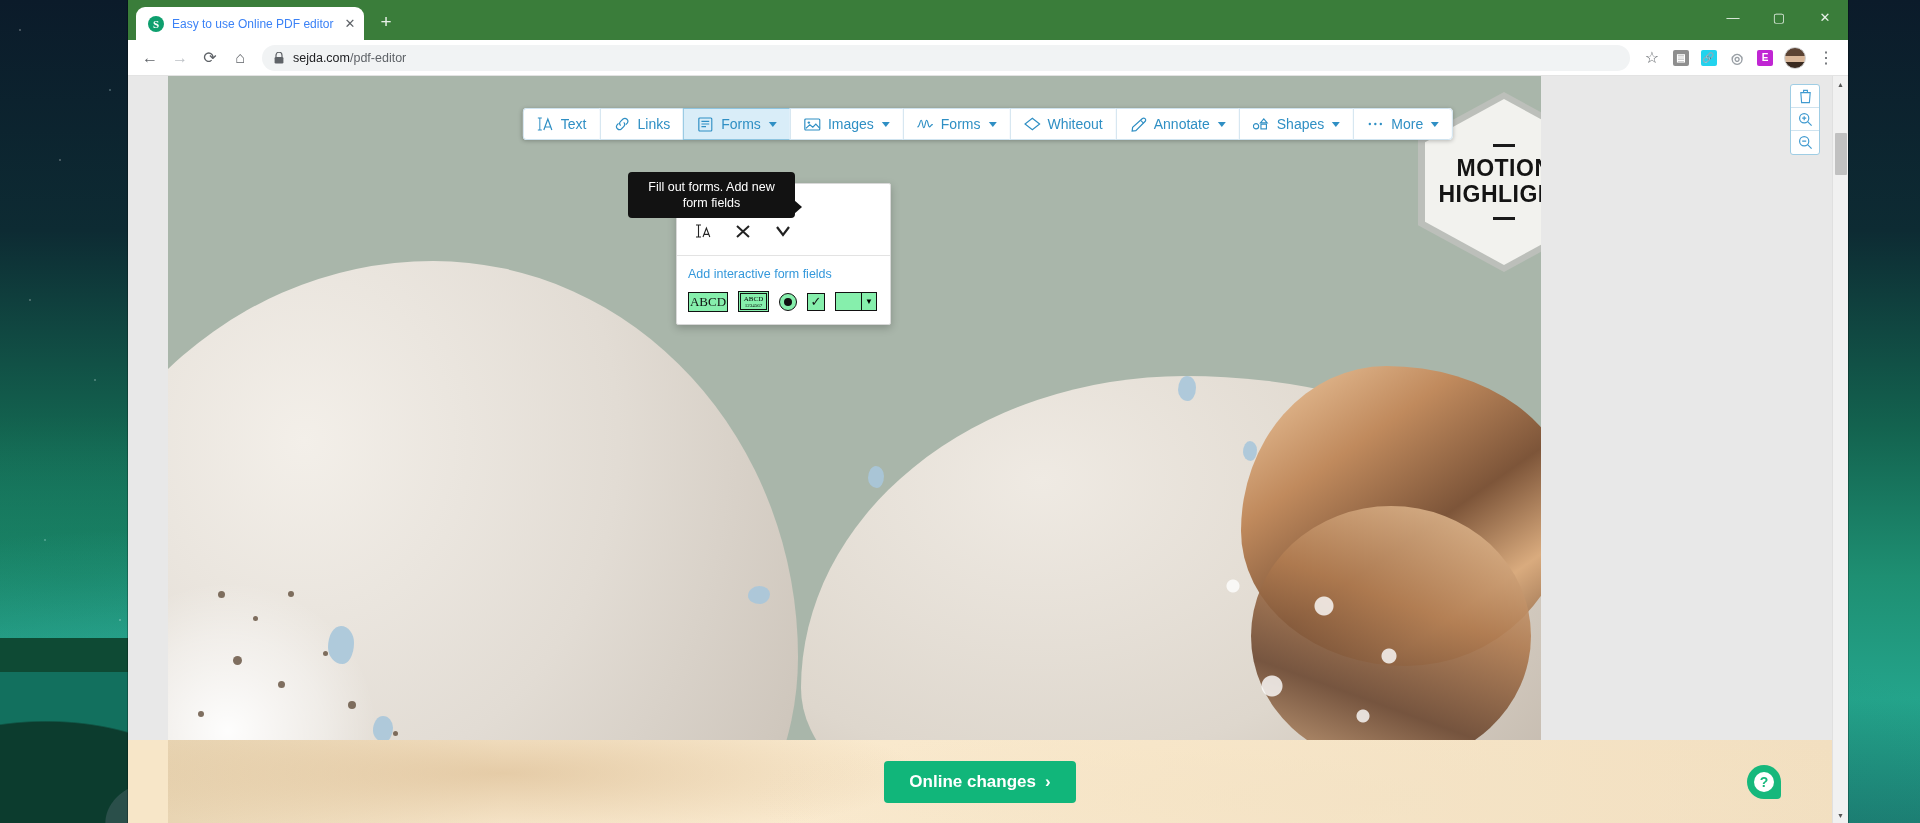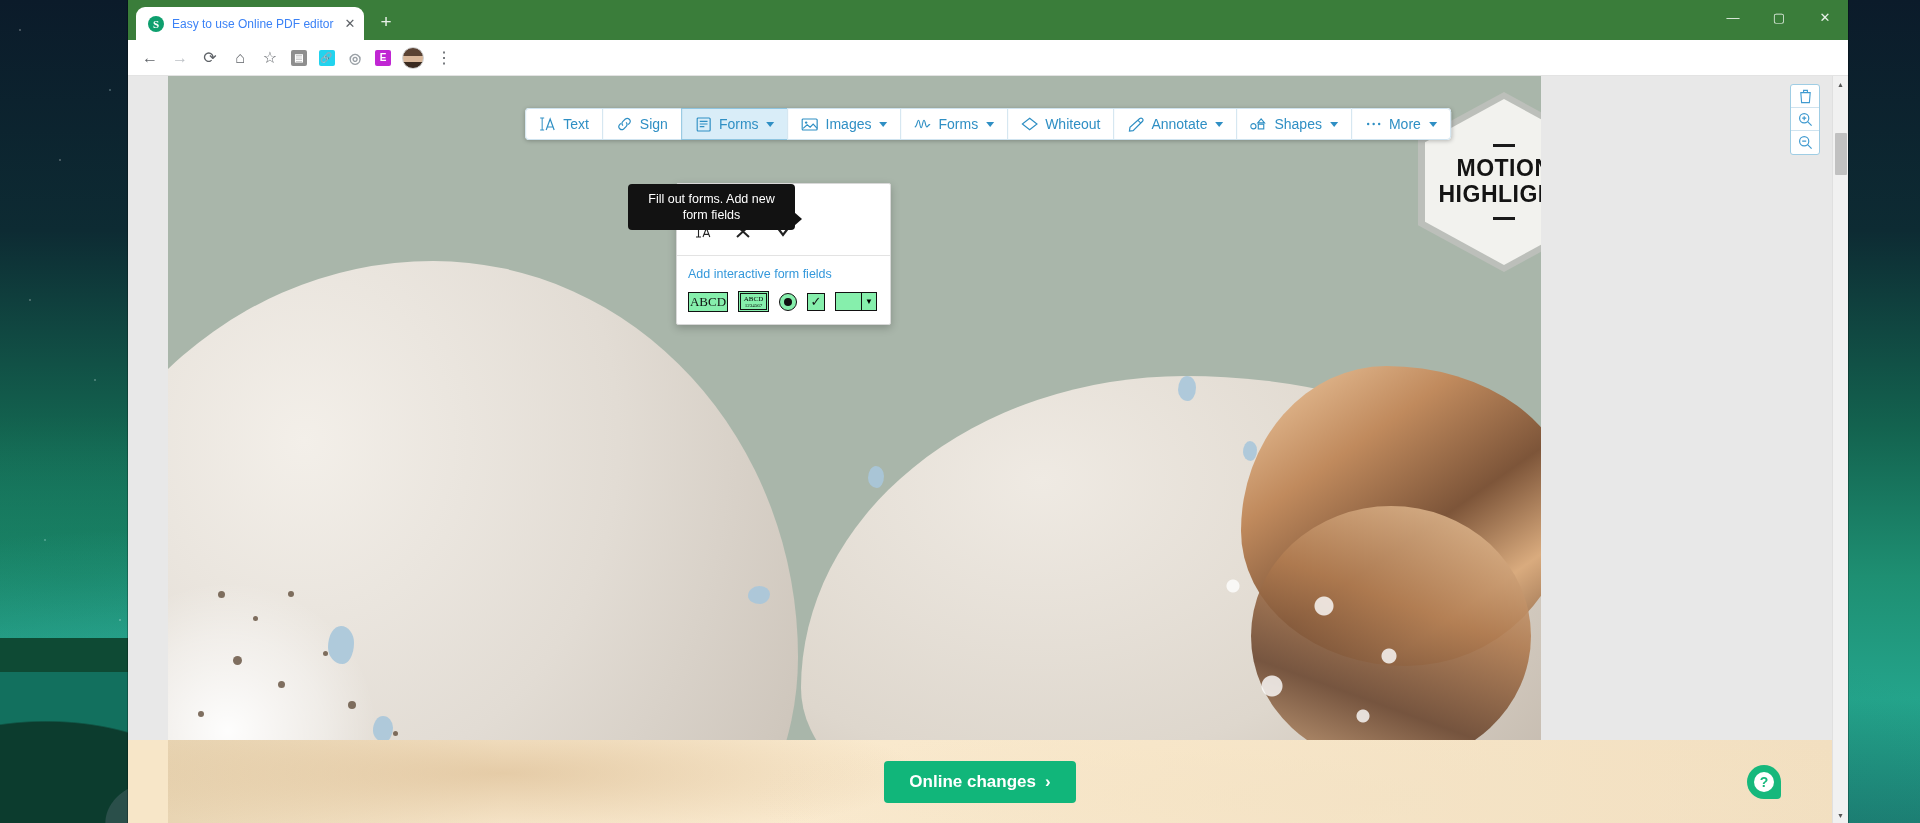--- a/index.html
+++ b/index.html
@@ -243,21 +243,21 @@
   .fp-f-multi i { font-family: "Liberation Serif", serif; font-size: 5px; font-style: normal; }
   .fp-f-radio { width: 18px; height: 18px; border-radius: 50%; }
   .fp-f-radio span { width: 8px; height: 8px; border-radius: 50%; background: #111; }
   .fp-f-check { width: 18px; height: 18px; font-size: 13px; color: #111; }
   .fp-f-select { width: 42px; height: 19px; justify-content: flex-end; }
   .fp-f-select span { width: 15px; height: 100%; border-left: 1.5px solid #111;
     display: flex; align-items: center; justify-content: center; font-size: 8px; }
 
   
   .tooltip {
-    position: absolute; left: 500px; top: 108px; width: 167px;
+    position: absolute; left: 500px; top: 96px; width: 167px;
     background: #121212; color: #fff; border-radius: 4px;
     padding: 7px 9px; font-size: 12.5px; line-height: 1.28; text-align: center;
     z-index: 60;
   }
   .tooltip::after {
     content: ""; position: absolute; right: -7px; top: 28px;
     border-top: 7px solid transparent; border-bottom: 7px solid transparent;
     border-left: 8px solid #121212;
   }
 
@@ -342,20 +342,27 @@
       <div>▢</div>
       <div>✕</div>
     </div>
   </div>
 
   <div class="navbar">
     <div class="navicon">←</div>
     <div class="navicon disabled">→</div>
     <div class="navicon">⟳</div>
     <div class="navicon">⌂</div>
+    <div class="omnibox">
+      <svg class="lock" width="10" height="12" viewBox="0 0 10 12">
+        <path d="M2 5V3.2a3 3 0 016 0V5" fill="none" stroke="#5f6368" stroke-width="1.2"></path>
+        <rect x="0.6" y="5" width="8.8" height="6.4" rx="1.2" fill="#5f6368"></rect>
+      </svg>
+      <div class="omni-url"><span>sejda.com</span><span class="path">/pdf-editor</span></div>
+    </div>
     <div class="navicon">☆</div>
     <div class="ext">
       <div class="ext-box" style="background:#8e8e8e">▤</div>
     </div>
     <div class="ext">
       <div class="ext-box" style="background:#22d3ee">🔗</div>
     </div>
     <div class="ext">
       <div class="ext-box" style="background:transparent;color:#9aa0a6;font-size:14px">◎</div>
     </div>
@@ -418,21 +425,21 @@
         <span>Text</span>
       </div>
 
       <div class="tb-btn">
         <span class="tb-ico">
           <svg width="17" height="14" viewBox="0 0 17 14">
               <path d="M6.8 8.6a3 3 0 010-4.2l2.4-2.4a3 3 0 014.2 4.2l-1.4 1.4" stroke="#2f8fc4" fill="none" stroke-width="1.2"></path>
               <path d="M9.9 5.4a3 3 0 010 4.2l-2.4 2.4a3 3 0 01-4.2-4.2l1.4-1.4" stroke="#2f8fc4" fill="none" stroke-width="1.2"></path>
             </svg>
         </span>
-        <span>Sign</span>
+        <span>Links</span>
       </div>
 
       <div class="tb-btn active">
         <span class="tb-ico">
           <svg width="15" height="15" viewBox="0 0 15 15">
               <rect x="1" y="1" width="13" height="13" rx="1" stroke="#2f8fc4" fill="none" stroke-width="1.2"></rect>
               <path d="M3.6 4.4h7.8M3.6 7h7.8M3.6 9.6h4.6" stroke="#2f8fc4" stroke-width="1.1"></path>
             </svg>
         </span>
         <span>Forms</span>

